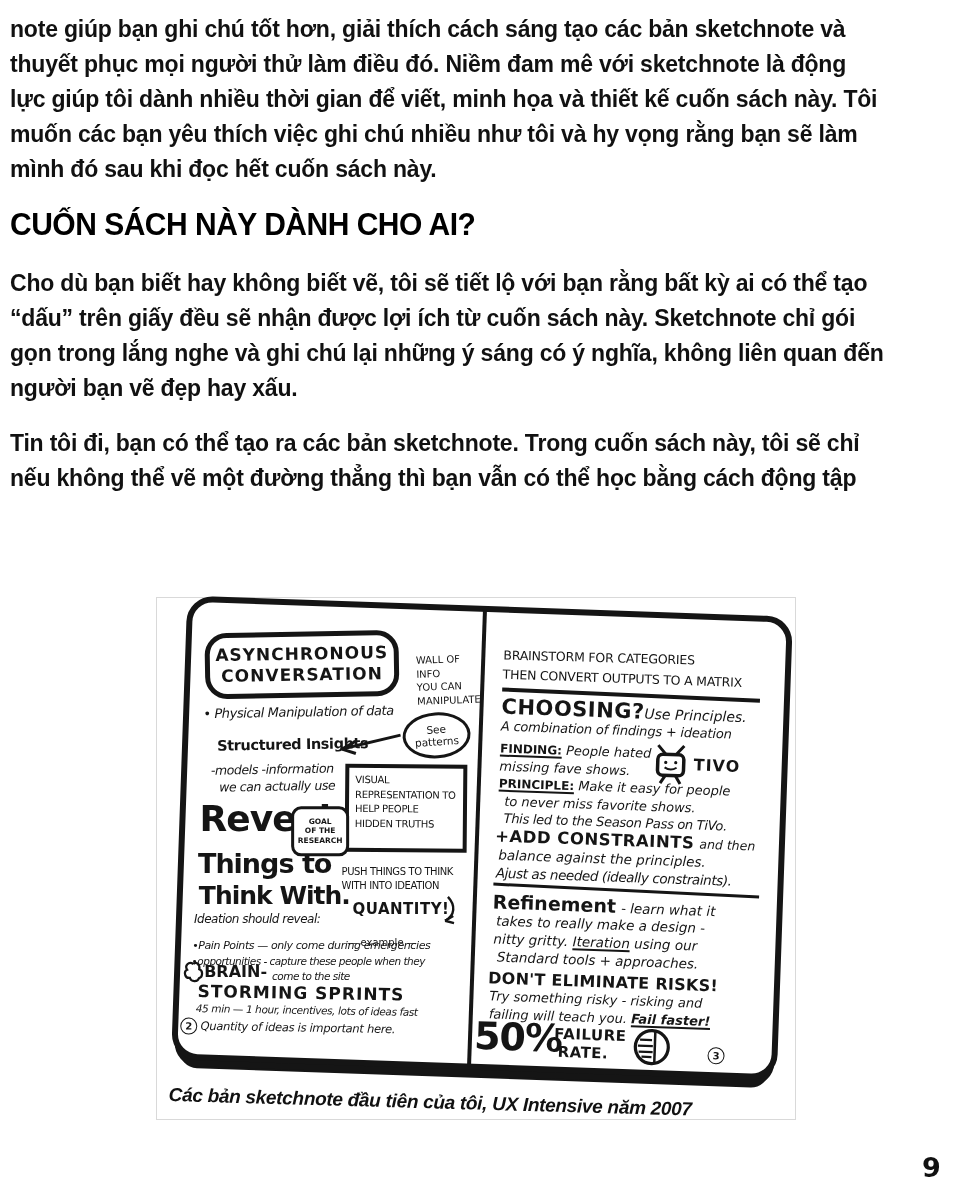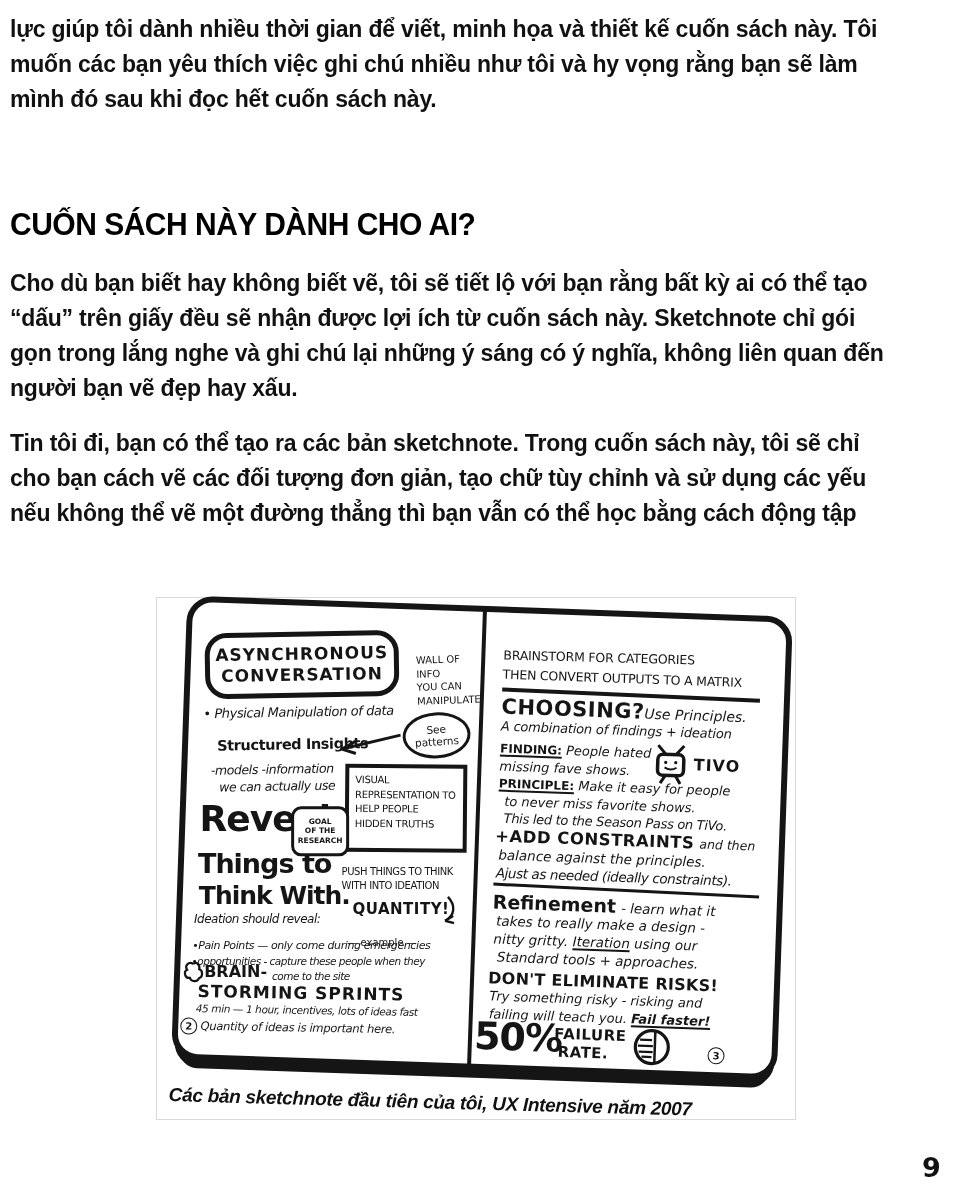--- a/index.html
+++ b/index.html
@@ -46,37 +46,38 @@
   .pagenum{position:absolute;left:922px;top:1152px;font-family:"DejaVu Sans",sans-serif;
         font-size:27px;font-weight:bold;color:#111;}
   svg{display:block;}
 </style>
 </head>
 <body>
 
 <div class="page">
 
   <div class="para" style="top:12px;">
+    <div>note giúp bạn ghi chú tốt hơn, giải thích cách sáng tạo các bản sketchnote và</div>
+    <div>thuyết phục mọi người thử làm điều đó. Niềm đam mê với sketchnote là động</div>
     <div>lực giúp tôi dành nhiều thời gian để viết, minh họa và thiết kế cuốn sách này. Tôi</div>
     <div>muốn các bạn yêu thích việc ghi chú nhiều như tôi và hy vọng rằng bạn sẽ làm</div>
     <div>mình đó sau khi đọc hết cuốn sách này.</div>
   </div>
 
   <h1 class="heading" style="top:208px;">CUỐN SÁCH NÀY DÀNH CHO AI?</h1>
 
   <div class="para" style="top:266px;">
     <div>Cho dù bạn biết hay không biết vẽ, tôi sẽ tiết lộ với bạn rằng bất kỳ ai có thể tạo</div>
     <div>“dấu” trên giấy đều sẽ nhận được lợi ích từ cuốn sách này. Sketchnote chỉ gói</div>
     <div>gọn trong lắng nghe và ghi chú lại những ý sáng có ý nghĩa, không liên quan đến</div>
     <div>người bạn vẽ đẹp hay xấu.</div>
   </div>
 
   <div class="para" style="top:426px;">
     <div>Tin tôi đi, bạn có thể tạo ra các bản sketchnote. Trong cuốn sách này, tôi sẽ chỉ</div>
-    <div>cho bạn cách vẽ các đối tượng đơn giản, tạo chữ tùy chỉnh và sử dụng các yếu</div>
     <div>nếu không thể vẽ một đường thẳng thì bạn vẫn có thể học bằng cách động tập</div>
   </div>
 
   <div class="figure">
     <div class="notebook">
       <div class="spine"></div>
 
       <div class="bubble">
         <div>ASYNCHRONOUS</div>
         <div>CONVERSATION</div>

